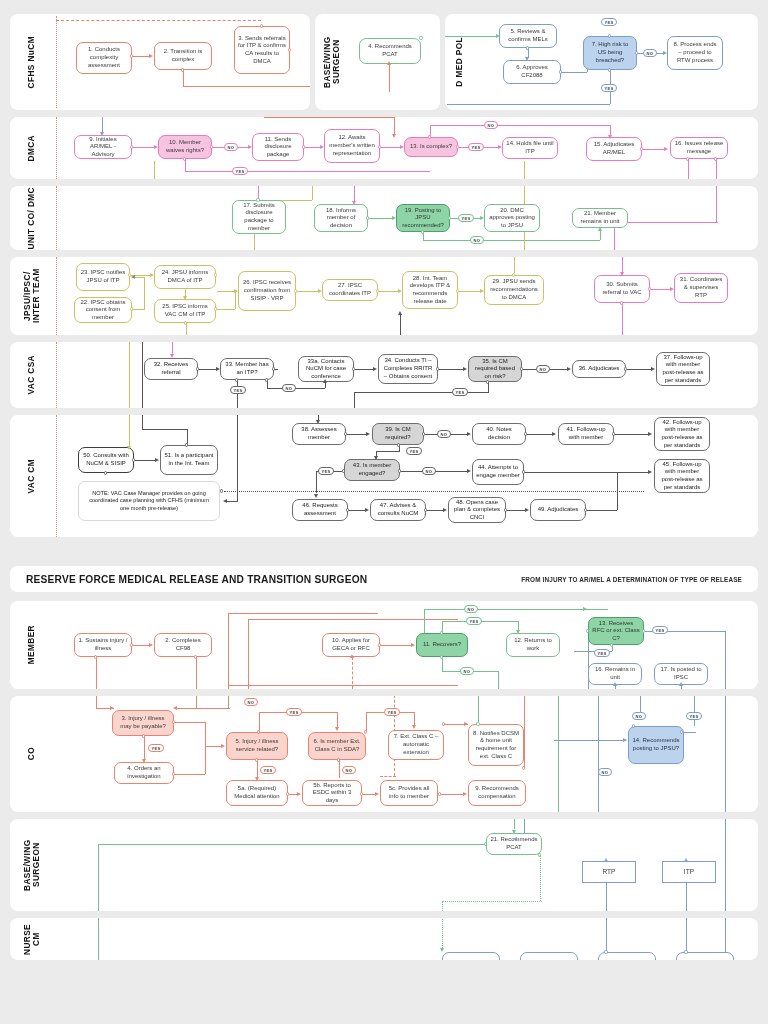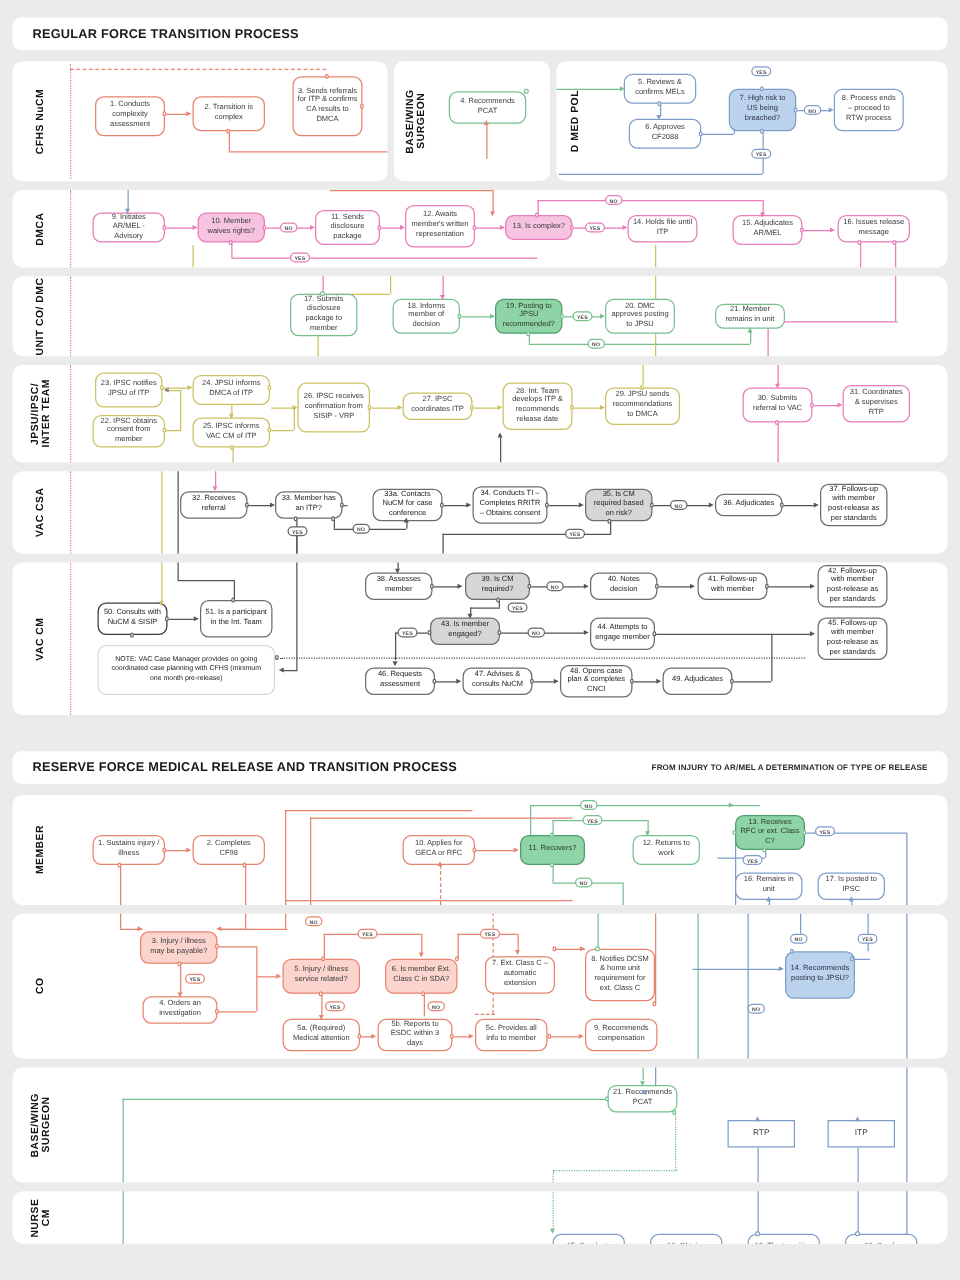--- a/index.html
+++ b/index.html
@@ -107,23 +107,20 @@
   .d-red{border-color:#e8836f}.d-pink{border-color:#e87bb8}.d-green{border-color:#76c08e}
   .d-blue{border-color:#7e9dc9}.d-olive{border-color:#cbc163}.d-grey{border-color:#666}
 
   .gap { height: 22px; }
 </style>
 </head>
 <body>
 
 <div class="page">
 
-  <div class="title-bar">
-    <div class="t-main">REGULAR FORCE TRANSITION PROCESS</div>
-  </div>
 
   <div style="position:relative;height:96px;margin-bottom:7px;">
 
     <div class="lane" style="position:absolute;left:0;top:0;width:300px;height:96px;">
       <div class="lane-label">
         <span>CFHS NuCM</span>
       </div>
       <div class="lane-body">
         <div class="ln v c-red c-dotv" style="left:2px;top:2px;height:92px;border-left-color:#e8836f"></div>
         <div class="ln h c-red c-dash" style="left:2px;top:6px;width:205px"></div>
@@ -488,21 +485,21 @@
       <div class="ln v c-grey" style="left:183px;top:-6px;height:92px"></div>
       <div class="ln h c-grey" style="left:172px;top:86px;width:12px"></div>
       <div class="ar ar-l a-grey" style="left:169px;top:83.6px"></div>
 
     </div>
   </div>
 
   <div class="gap"></div>
 
   <div class="title-bar">
-    <div class="t-main">RESERVE FORCE MEDICAL RELEASE AND TRANSITION PROCESS</div>
+    <div class="t-main">RESERVE FORCE MEDICAL RELEASE AND TRANSITION SURGEON</div>
     <div class="t-sub">FROM INJURY TO AR/MEL A DETERMINATION OF TYPE OF RELEASE</div>
   </div>
 
   <div class="lane" style="height:88px;">
     <div class="lane-label">
       <span>MEMBER</span>
     </div>
     <div class="lane-body">
       <div class="node n-red" style="left:20px;top:32px;width:58px;height:24px;">1. Sustains injury / illness</div>
       <div class="node n-red" style="left:100px;top:32px;width:58px;height:24px;">2. Completes CF98</div>

